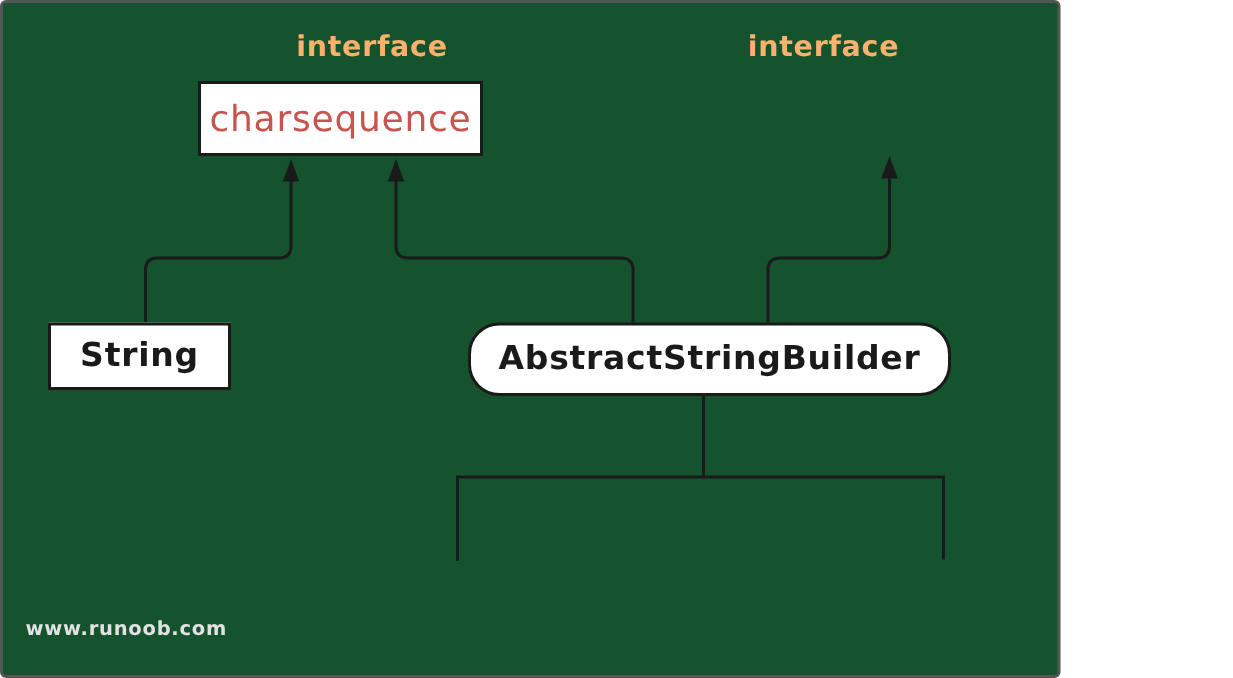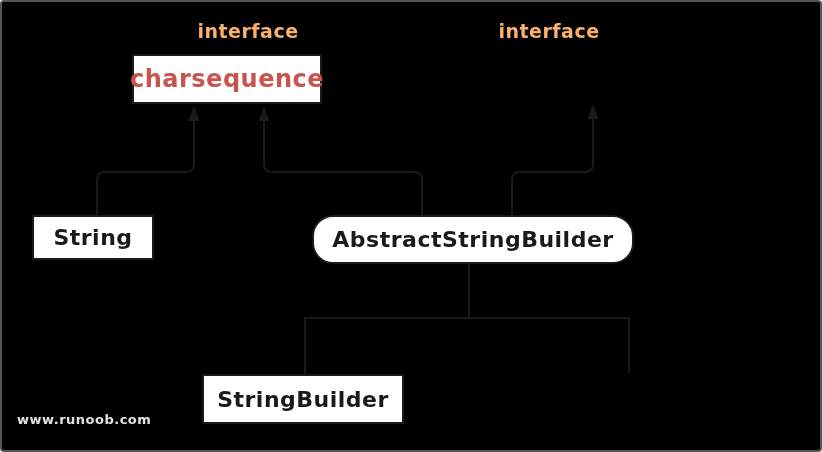--- a/index.html
+++ b/index.html
@@ -1,37 +1,37 @@
 <!DOCTYPE html>
 <html><head>
 <meta charset="utf-8">
 <style>
   html,body { margin:0; padding:0; background:#ffffff; }
   #stage {
     position: relative;
-    width: 822px; height: 452px;
+    width: 707px; height: 452px;
     box-sizing: border-box;
-    background: #000000;
+    background: #14532d;
     border: 2px solid #555555;
     border-radius: 4px;
     font-family: "DejaVu Sans", sans-serif;
     overflow: hidden;
   }
   .node {
     position: absolute;
     box-sizing: border-box;
     background: #ffffff;
     border: 2px solid #1a1a1a;
     display: flex;
     align-items: center;
     justify-content: center;
     white-space: nowrap;
   }
   .node span { display:block; }
-  .iface-name { color: #c9544f; font-size: 24px; font-weight: 700; letter-spacing: 0.5px; }
+  .iface-name { color: #c9544f; font-size: 24px; font-weight: 400; letter-spacing: 0.5px; }
   .class-name { color: #1a1a1a; font-size: 22px; font-weight: 600; letter-spacing: 0.5px; }
   .iface-tag {
     position: absolute;
     width: 120px;
     text-align: center;
     color: #f9b16d;
     font-size: 19px;
     font-weight: 600;
     letter-spacing: 0.5px;
   }
@@ -84,20 +84,17 @@
 
 
   <div class="node" id="node-string">
     <span class="class-name">String</span>
   </div>
 
   <div class="node" id="node-asb">
     <span class="class-name">AbstractStringBuilder</span>
   </div>
 
-  <div class="node" id="node-stringbuilder">
-    <span class="class-name">StringBuilder</span>
-  </div>
 
 
   <div class="watermark">www.runoob.com</div>
 
 </div>
 
 </body></html>

